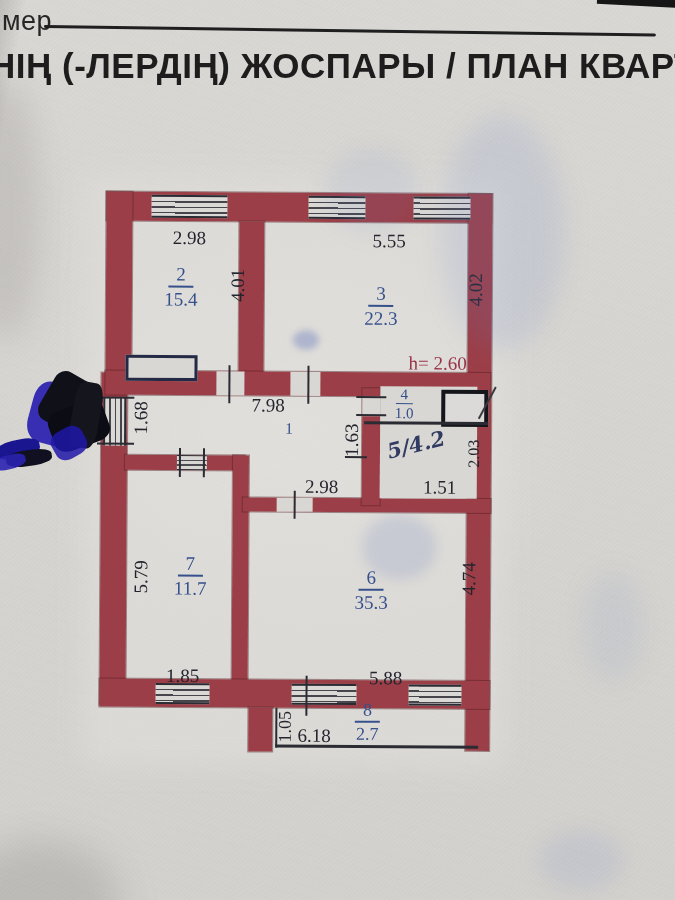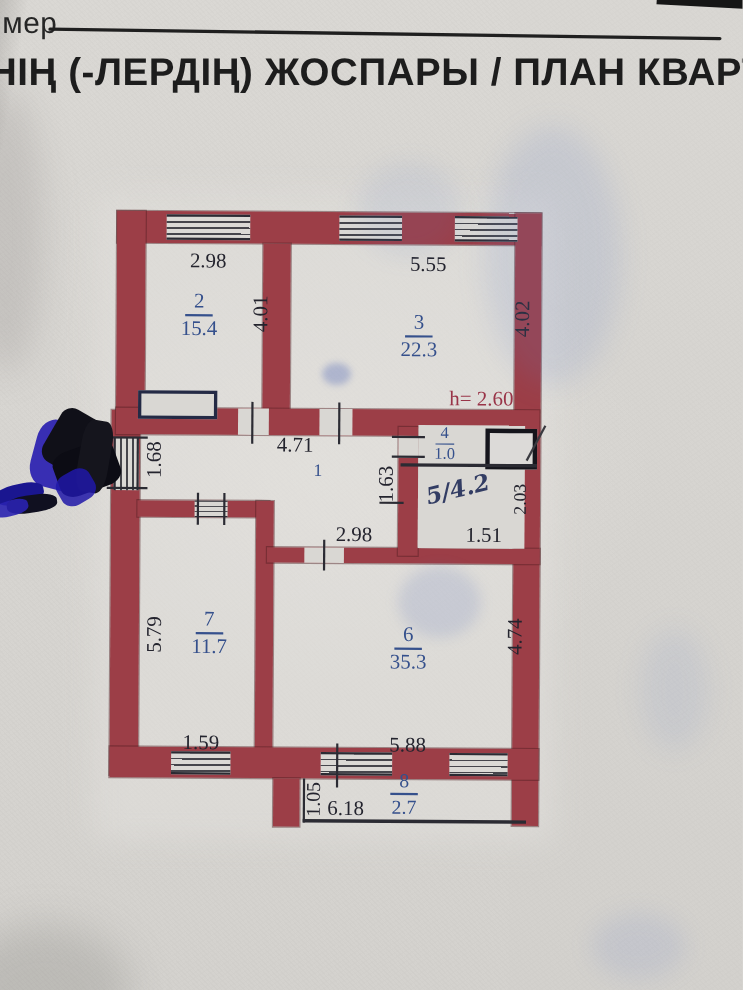--- a/index.html
+++ b/index.html
@@ -124,29 +124,29 @@
 
     <div class="thinline" style="left:277px;top:708px;width:2px;height:40px"></div>
     <div class="thinline" style="left:277px;top:745px;width:203px;height:3px"></div>
 
     <div class="abs" id="pen-stroke"></div>
 
     <div class="dim" style="left:188px;top:239px">2.98</div>
     <div class="dim" style="left:388px;top:241px">5.55</div>
     <div class="dim v" style="left:237px;top:286px">4.01</div>
     <div class="dim v" style="left:475px;top:289px">4.02</div>
-    <div class="dim" style="left:268px;top:406px">4.71</div>
+    <div class="dim" style="left:268px;top:406px">7.98</div>
     <div class="dim v" style="left:141px;top:419px">1.68</div>
     <div class="dim v" style="left:352px;top:440px">1.63</div>
     <div class="dim" style="left:322px;top:487px">2.98</div>
     <div class="dim" style="left:440px;top:487px">1.51</div>
     <div class="dim v" style="left:474px;top:453px;font-size:16px">2.03</div>
     <div class="dim v" style="left:142px;top:578px">5.79</div>
-    <div class="dim" style="left:184px;top:677px">1.59</div>
-    <div class="dim" style="left:372px;top:678px">5.88</div>
+    <div class="dim" style="left:184px;top:677px">1.85</div>
+    <div class="dim" style="left:387px;top:678px">5.88</div>
     <div class="dim v" style="left:470px;top:578px">4.74</div>
     <div class="dim v" style="left:287px;top:727px;font-size:18px">1.05</div>
     <div class="dim" style="left:316px;top:736px">6.18</div>
 
     <div id="height-note">h= 2.60</div>
 
     <div id="room1-number">1</div>
     <div class="rlabel" style="left:180px;top:288px">
       <span class="num">2</span>
       <span class="area">15.4</span>

